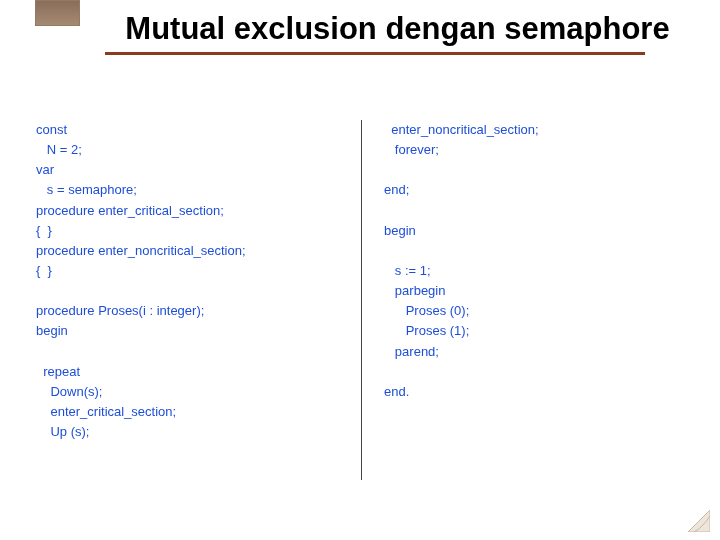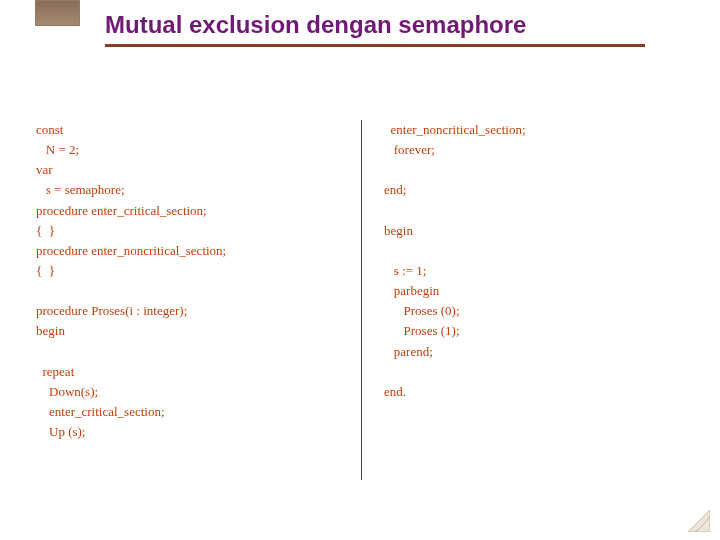--- a/index.html
+++ b/index.html
@@ -21,43 +21,44 @@
     border: 1px solid #927a63;
   }
   .title-block {
     position: absolute;
     left: 105px;
     top: 12px;
     right: 30px;
   }
   .title {
     font-family: Arial, sans-serif;
-    font-size: 24px;
+    font-size: 31px;
     font-weight: bold;
-    color: #701a75;
+    color: #000000;
     line-height: 1.1;
+    text-align: center;
   }
   .title-underline {
     margin-top: 6px;
     height: 3px;
     width: 540px;
     background: #8a3a1f;
   }
   .content {
     position: absolute;
     top: 120px;
     left: 36px;
     right: 36px;
     bottom: 20px;
     display: flex;
   }
   .col {
-    font-family: Liberation Serif, serif;
+    font-family: Liberation Sans, sans-serif;
     font-size: 13px;
-    color: #c2410c;
+    color: #1d4ed8;
     white-space: pre;
     line-height: 1.55;
   }
   .col-left {
     width: 48%;
   }
   .divider {
     width: 0;
     border-left: 1px solid #444;
     margin: 0 22px 0 14px;

